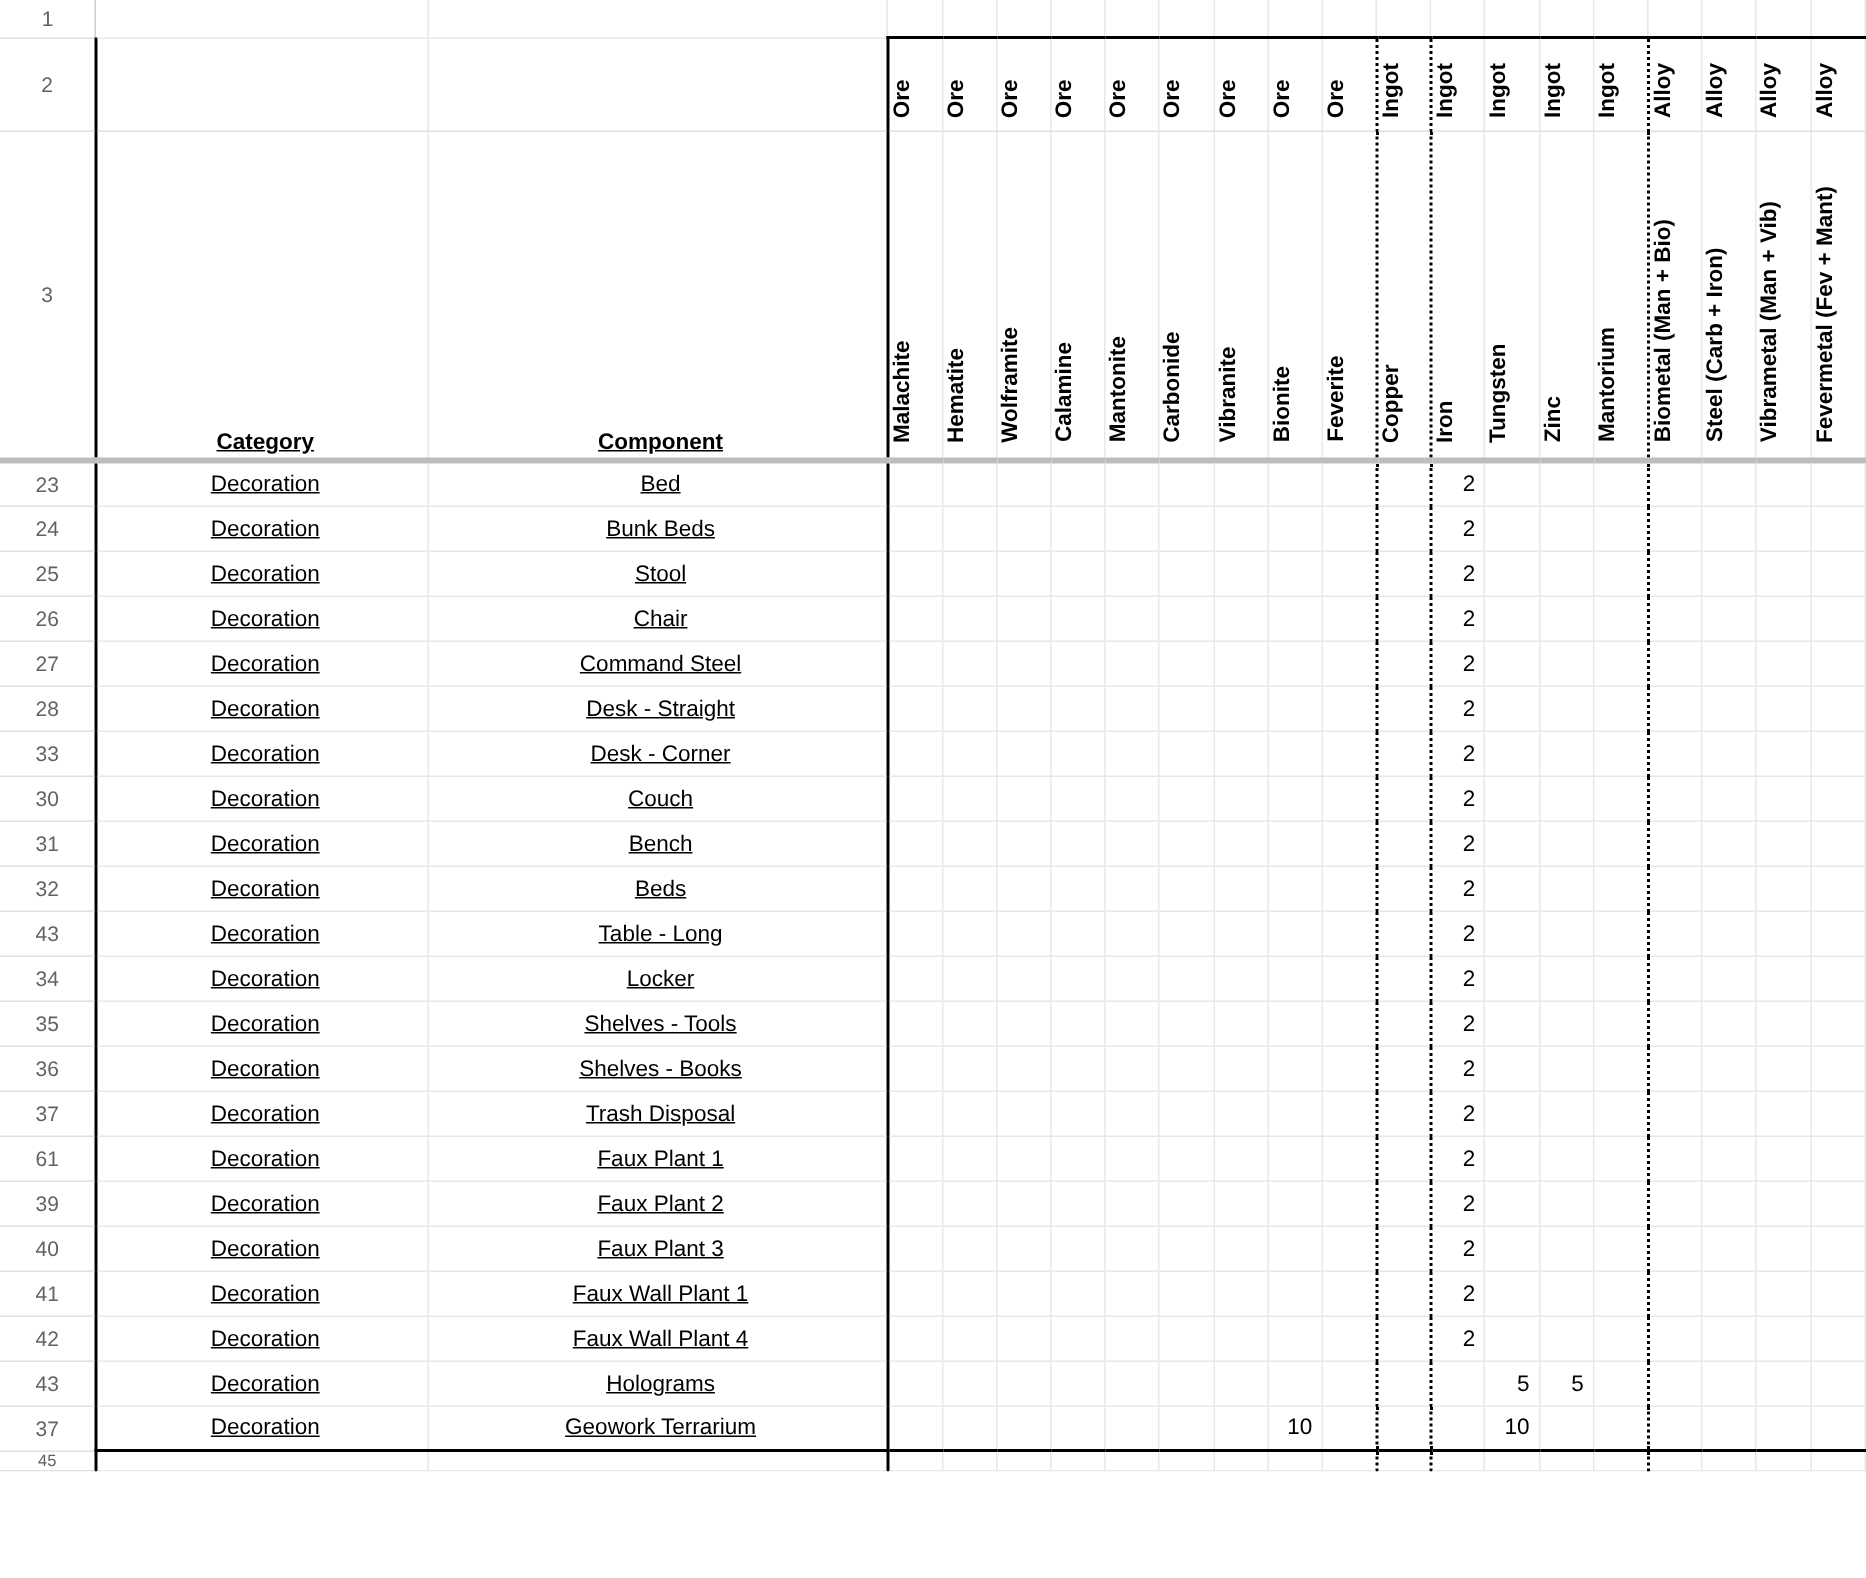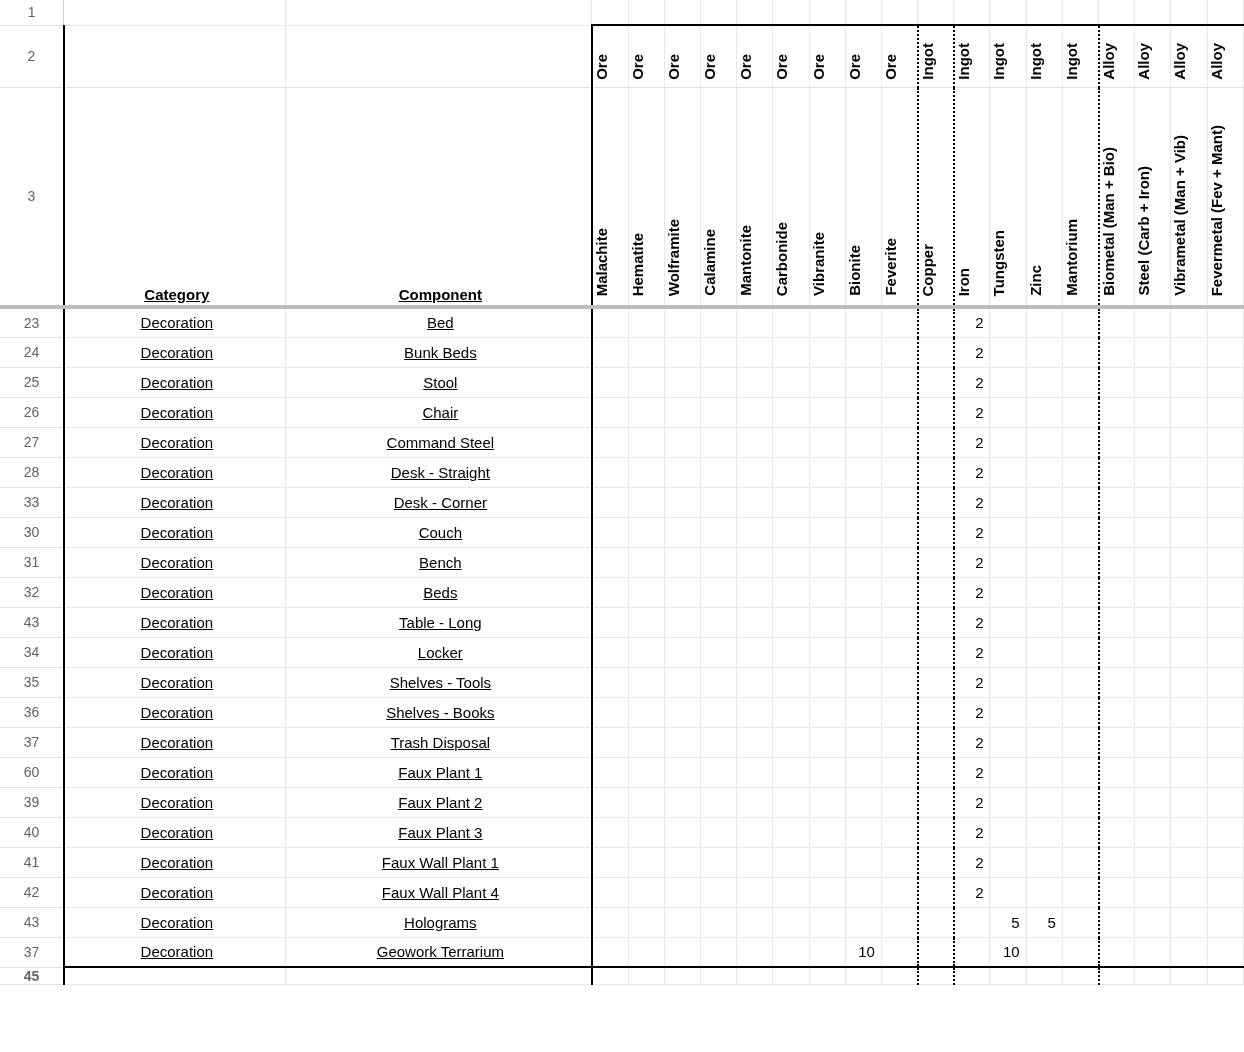--- a/index.html
+++ b/index.html
@@ -527,21 +527,21 @@
         <td class="cell num"><span>2</span></td>
         <td class="cell num"></td>
         <td class="cell num"></td>
         <td class="cell num sep-dash-r"></td>
         <td class="cell num"></td>
         <td class="cell num"></td>
         <td class="cell num"></td>
         <td class="cell num"></td>
       </tr>
       <tr>
-        <td class="rownum">60</td>
+        <td class="rownum">61</td>
         <td class="cell cat b-left"><span>Decoration</span></td>
         <td class="cell comp"><span>Faux Plant 1</span></td>
         <td class="cell num b-left"></td>
         <td class="cell num"></td>
         <td class="cell num"></td>
         <td class="cell num"></td>
         <td class="cell num"></td>
         <td class="cell num"></td>
         <td class="cell num"></td>
         <td class="cell num"></td>
@@ -688,21 +688,21 @@
         <td class="cell num b-bottom"></td>
         <td class="cell num b-bottom"><span>10</span></td>
         <td class="cell num b-bottom"></td>
         <td class="cell num b-bottom sep-dash-r"></td>
         <td class="cell num b-bottom"></td>
         <td class="cell num b-bottom"></td>
         <td class="cell num b-bottom"></td>
         <td class="cell num b-bottom"></td>
       </tr>
       <tr>
-        <td class="rownum" style="height:12px;font-size:14px;font-weight:bold;"><span>45</span></td>
+        <td class="rownum" style="height:12px;font-size:11px;"><span>45</span></td>
         <td class="cell cat b-left" style="height:12px;"></td>
         <td class="cell comp" style="height:12px;"></td>
         <td class="cell num b-left" style="height:12px;"></td>
         <td class="cell num" style="height:12px;"></td>
         <td class="cell num" style="height:12px;"></td>
         <td class="cell num" style="height:12px;"></td>
         <td class="cell num" style="height:12px;"></td>
         <td class="cell num" style="height:12px;"></td>
         <td class="cell num" style="height:12px;"></td>
         <td class="cell num" style="height:12px;"></td>

